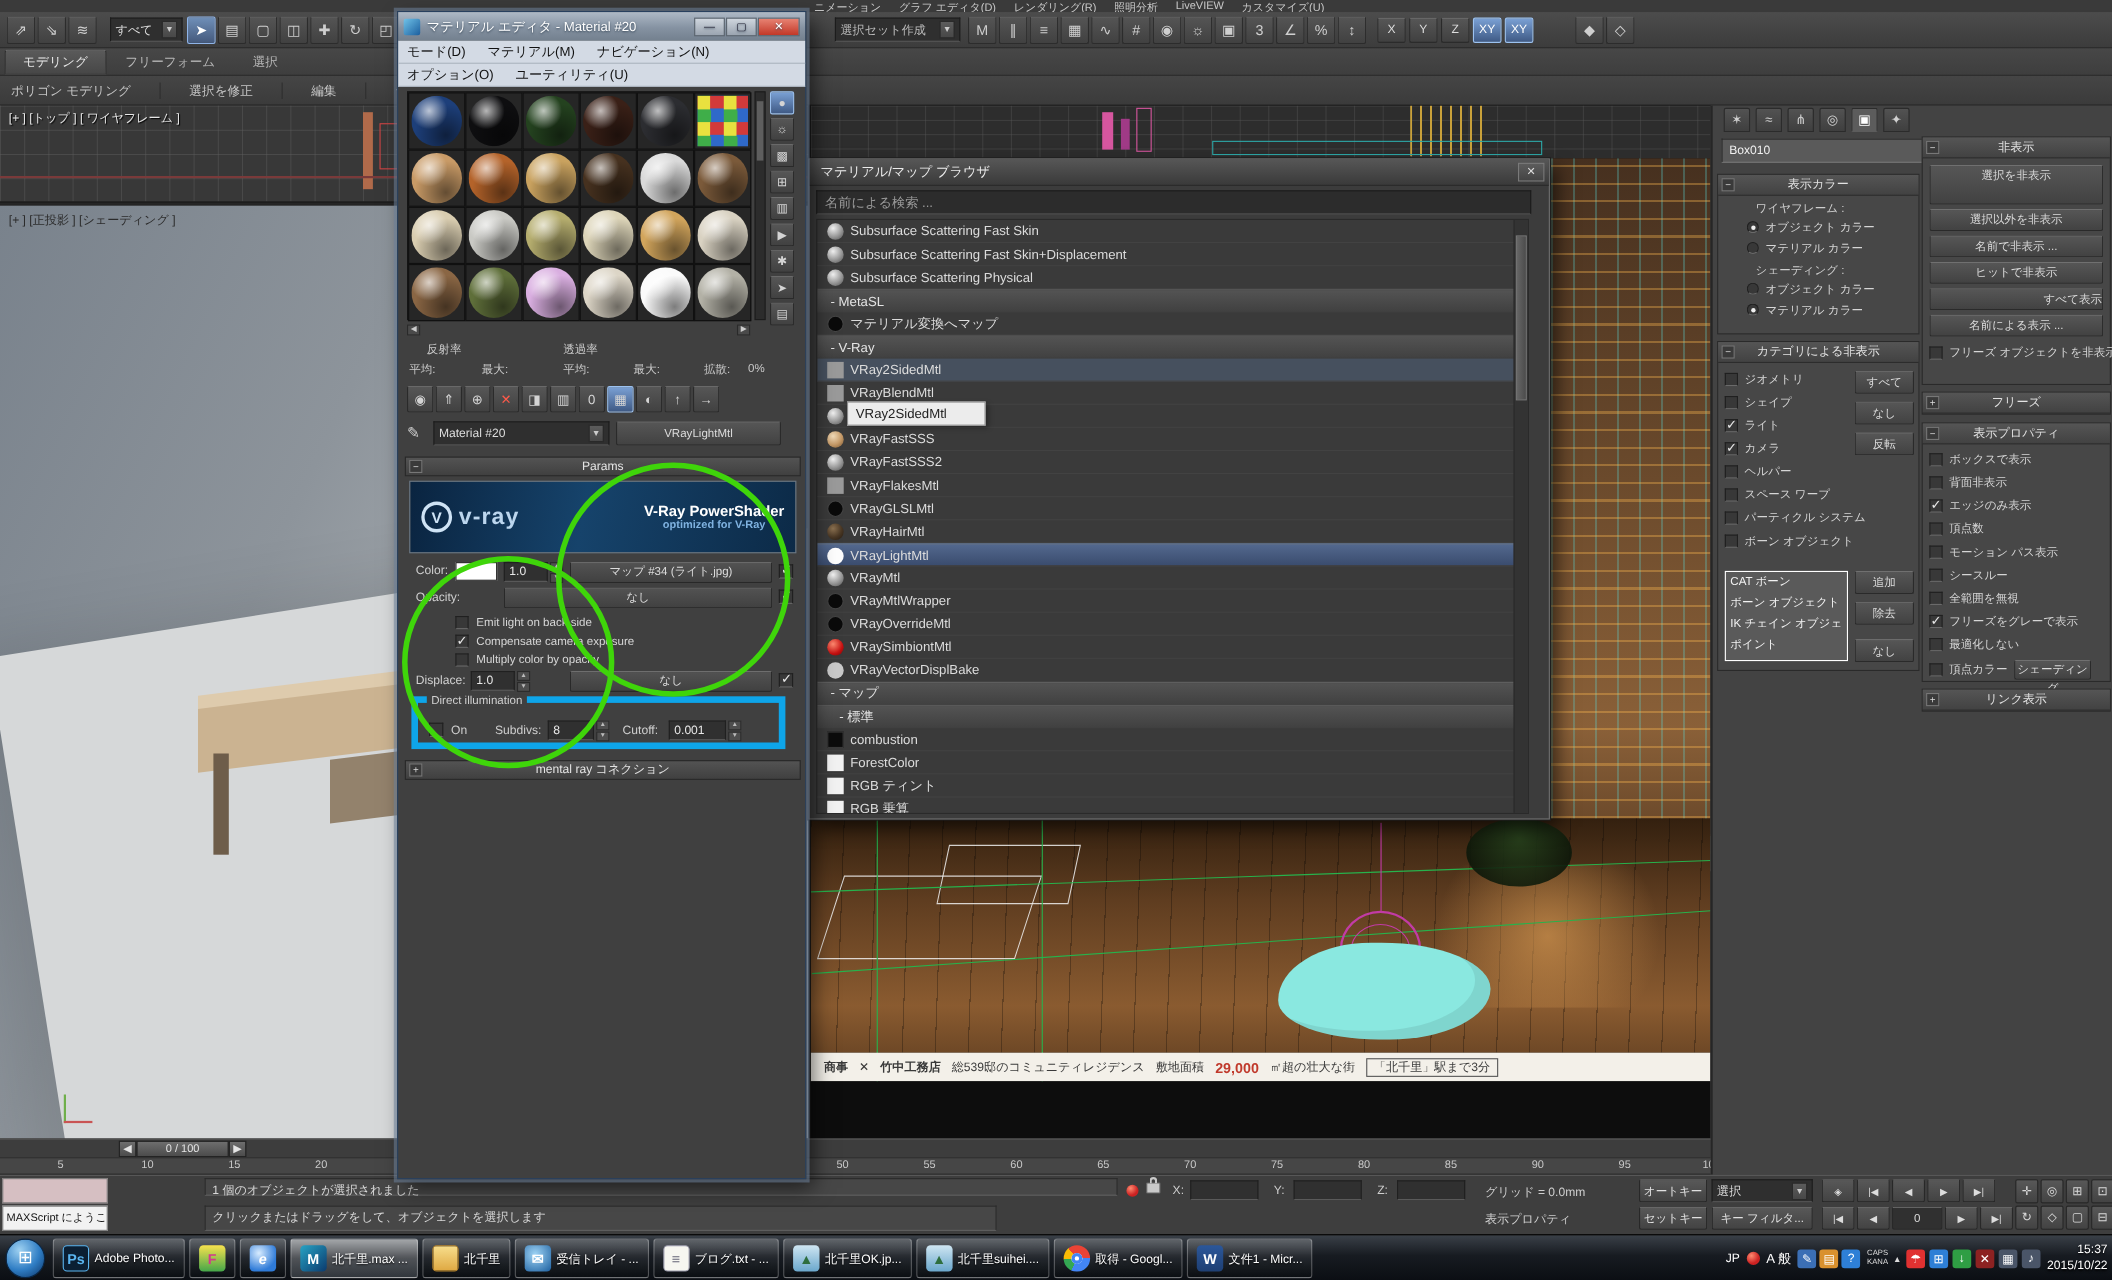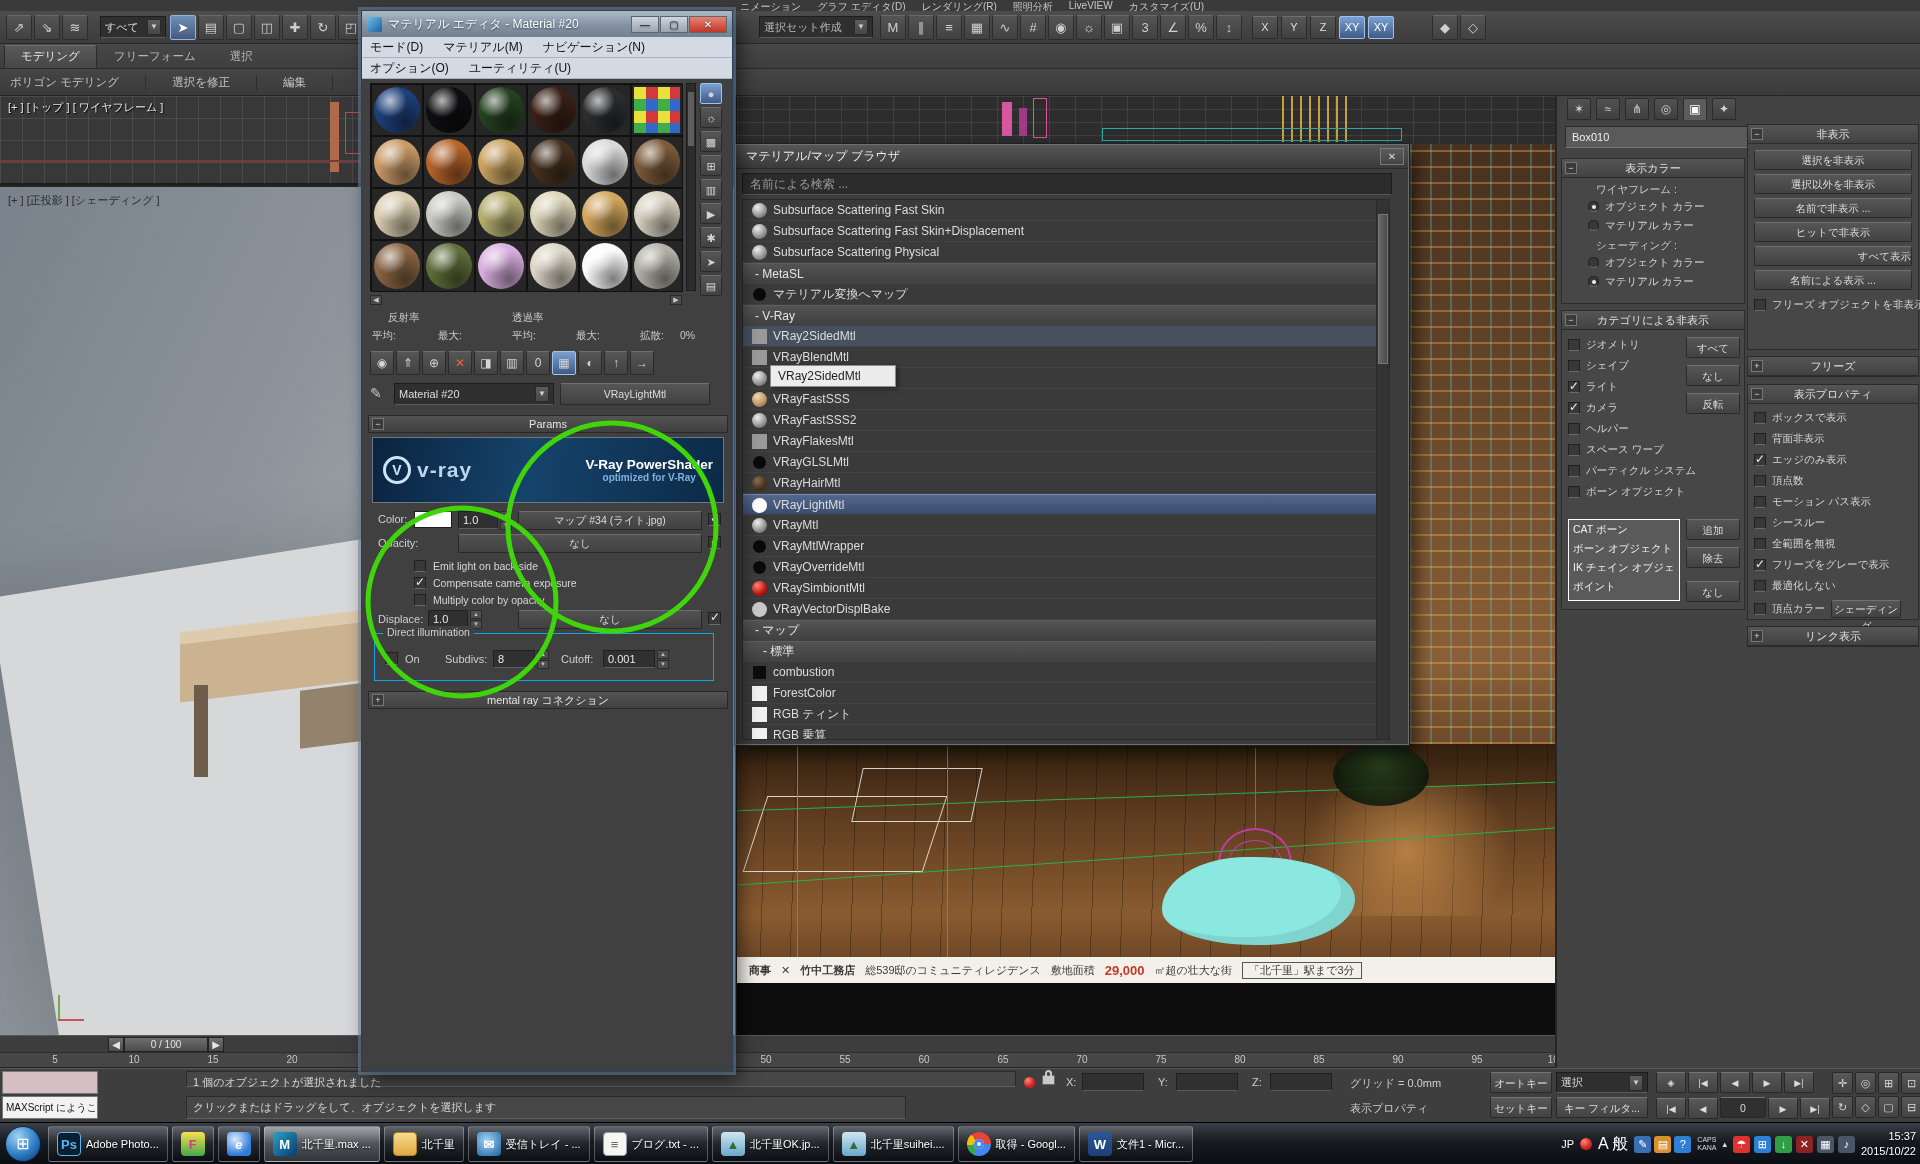--- a/index.html
+++ b/index.html
@@ -162,21 +162,21 @@
 .plab { color:#cfcfcf; font-size:11px; position:absolute; }
 .pfield { position:absolute; background:#303030; border:1px solid #202020; border-bottom-color:#5e5e5e; color:#e8e8e8; font-size:11px; line-height:16px; padding-left:4px; height:18px; }
 .pmap { position:absolute; background:linear-gradient(#525252,#414141); border:1px solid #282828; border-top-color:#6e6e6e; color:#dcdcdc; text-align:center; font-size:10.5px; line-height:17px; height:19px; border-radius:2px; }
 .spin { position:absolute; width:12px; height:18px; display:flex; flex-direction:column; gap:1px; }
 .spin i { flex:1; background:#4e4e4e; border:1px solid #2a2a2a; font-style:normal; font-size:6px; color:#bbb; text-align:center; line-height:7px; }
 .pchk { position:absolute; width:13px; height:13px; background:#383838; border:1px solid #202020; border-bottom-color:#6a6a6a; }
 .pchk.on::after { content:"✓"; position:relative; top:-3px; left:1px; color:#e8e8e8; font-size:12px; }
 #me-checks { position:absolute; left:52px; top:546px; }
 #me-checks .prow { display:flex; align-items:center; height:17px; gap:7px; }
 #me-checks .chk { width:12px; height:12px; }
-#di-group { position:absolute; left:12px; top:622px; width:340px; height:48px; border:1px solid #0ea5e9;padding-left:40px; }
+#di-group { position:absolute; left:12px; top:622px; width:340px; height:48px; border:6px solid #0ea5e9;padding-left:40px; }
 #di-group legend,#di-title { position:absolute; top:-8px; left:8px; background:#404040; padding:0 4px; color:#d0d0d0; font-size:10.5px; }
 #me-swatch { position:absolute; left:52px; top:500px; width:38px; height:17px; background:#fff; border:1px solid #1e1e1e; }
 
 
 #green-circles { left:330px; top:400px; width:420px; height:320px; z-index:70; pointer-events:none; }
 
 
 #browser { left:735px; top:144px; width:674px; height:601px; background:#3c3c3c; border:1px solid #6e6e6e; box-shadow:0 0 0 1px #1e1e1e, 6px 8px 16px rgba(0,0,0,.6); z-index:40; }
 #b-title { height:24px; background:linear-gradient(#565656,#3a3a3a); display:flex; align-items:center; padding:0 4px 0 10px; color:#ececec; font-size:12px; border-bottom:1px solid #2a2a2a; }
 #b-close { margin-left:auto; width:24px; height:17px; background:linear-gradient(#5c5c5c,#444); border:1px solid #7a7a7a; color:#ddd; font-size:10px; text-align:center; line-height:15px; }
@@ -374,21 +374,21 @@
           <div class="rrow">
             <div class="radio on"></div>
             <div class="clab">マテリアル カラー</div>
           </div>
         </div>
     </div>
 
     <div class="rollout" style="left:190px;top:28px;width:172px;height:226px;">
       <div class="ro-h"><span class="pm">−</span><span>非表示</span></div>
       <div id="cp-hide-btns" style="padding:6px 6px 0 6px;display:flex;flex-direction:column;gap:4px;">
-          <div class="cbtn" style="height: 20px; line-height: 19px;">選択を非表示</div>
+          <div class="cbtn" style="height: 36px; line-height: 19px;">選択を非表示</div>
           <div class="cbtn" style="height: 20px; line-height: 19px;">選択以外を非表示</div>
           <div class="cbtn" style="height: 20px; line-height: 19px;">名前で非表示 ...</div>
           <div class="cbtn" style="height: 20px; line-height: 19px;">ヒットで非表示</div>
           <div class="cbtn" style="height: 20px; line-height: 19px; text-align: right;">すべて表示</div>
           <div class="cbtn" style="height: 20px; line-height: 19px;">名前による表示 ...</div>
         </div>
       <div class="crow" id="cp-freeze-check" style="margin-top:4px;">
           <div class="chk"></div>
           <div class="clab">フリーズ オブジェクトを非表示</div>
         </div>
@@ -611,21 +611,21 @@
           <span class="tlab">取得 - Googl...</span>
         </div>
         <div class="tbtn">
           <span class="ti ti-word">W</span>
           <span class="tlab">文件1 - Micr...</span>
         </div>
       </div>
     <div id="tray">
       <span style="font-size:11px;">JP</span>
       <span style="width:12px;height:12px;border-radius:50%;background:radial-gradient(circle at 35% 30%,#ff8a70,#c22 60%);display:inline-block;"></span>
-      <span style="font-size:16px;"><span>A</span> <span>般</span></span>
+      <span style="font-size:12px;"><span>A</span> <span>般</span></span>
       <span id="tray-ime" style="display:flex;gap:3px;">
           <div class="tri" style="background: rgb(59, 111, 181);">✎</div>
           <div class="tri" style="background: rgb(217, 145, 46);">▤</div>
           <div class="tri" style="background: rgb(46, 127, 214);">?</div>
         </span>
       <span style="font-size:7px;line-height:1.2;color:#ddd;">
         <span>CAPS</span><br><span>KANA</span>
       </span>
       <span style="font-size:9px;color:#ddd;">▴</span>
       <span id="tray-icons" style="display:flex;gap:4px;">

